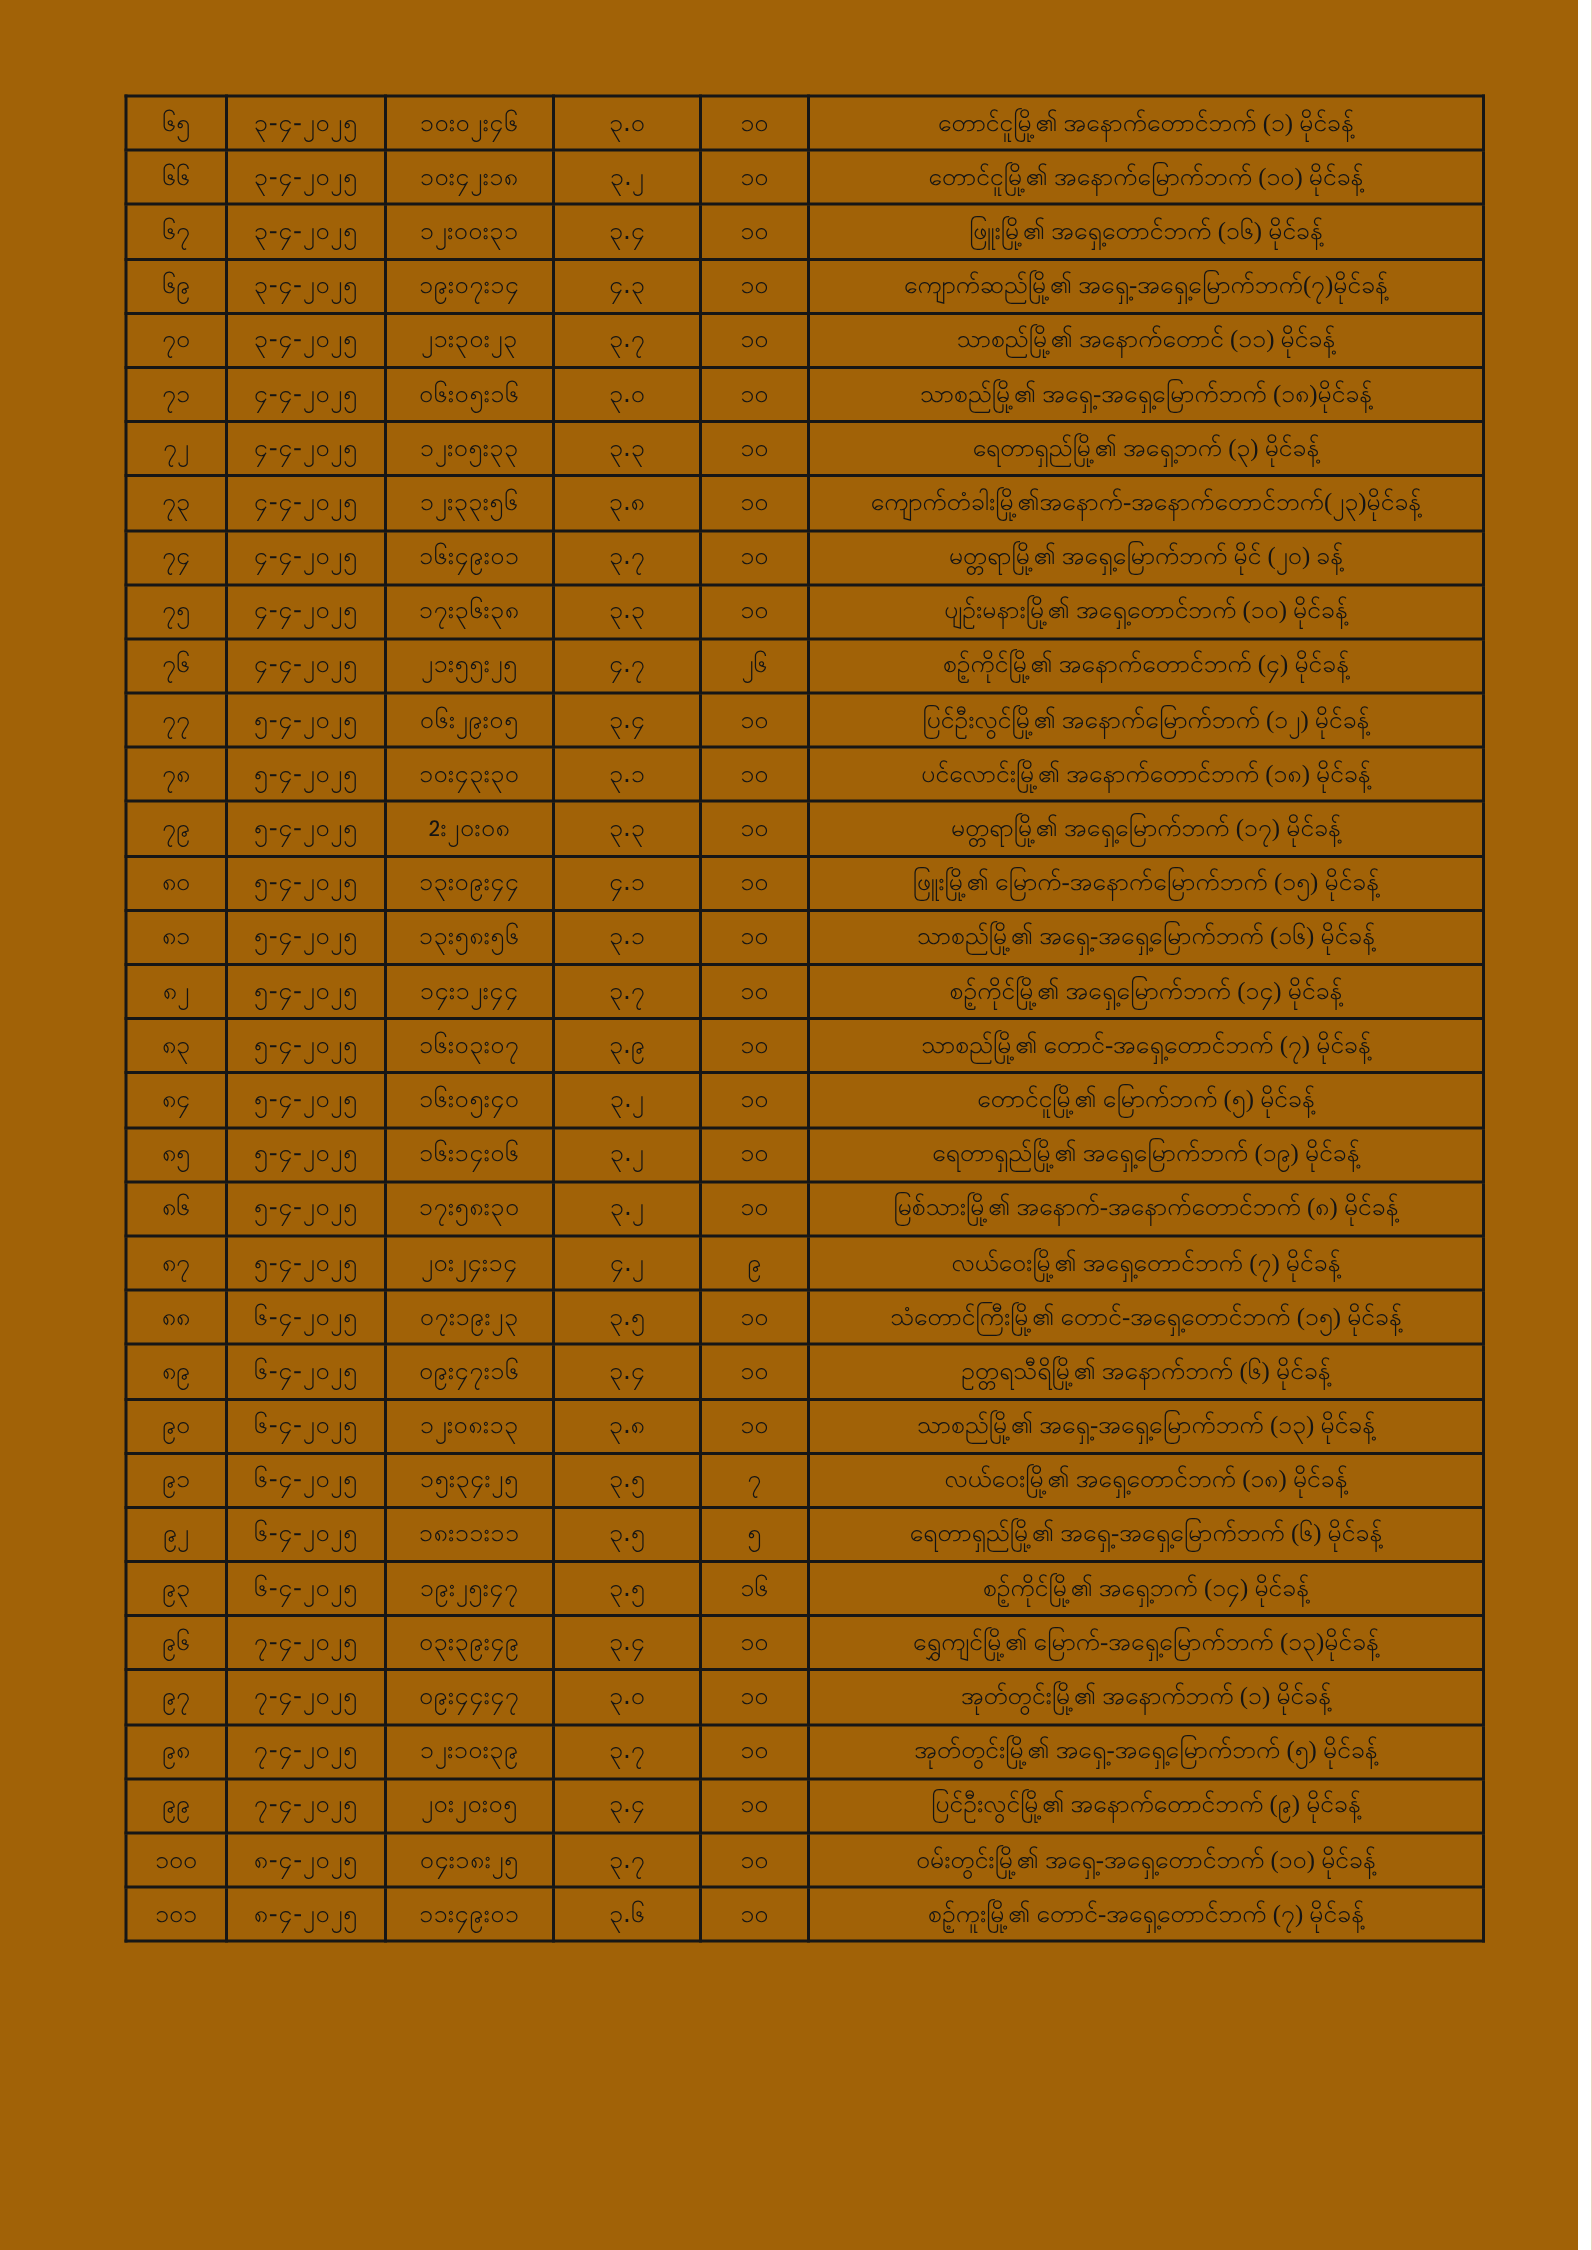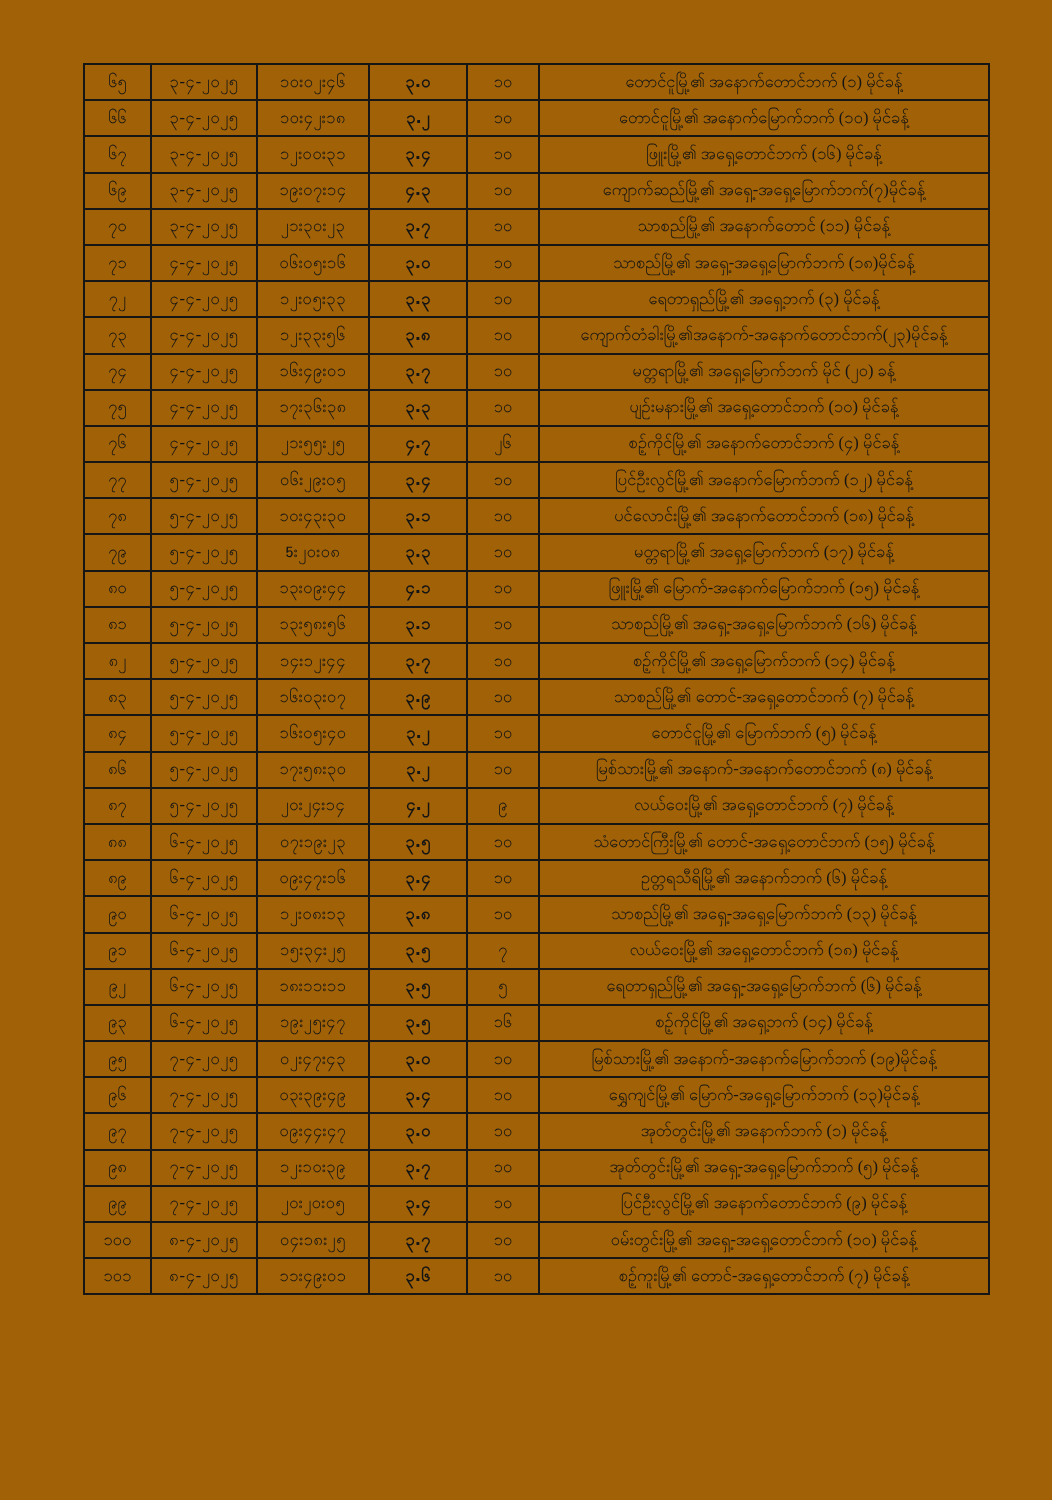--- a/index.html
+++ b/index.html
@@ -32,21 +32,21 @@
     line-height: 1.15;
     vertical-align: middle;
     text-align: center;
     padding: 0 2px;
     overflow: hidden;
     white-space: nowrap;
   }
   td.c-no    { width: 61px; }
   td.c-date  { width: 100px; letter-spacing: 0.5px; }
   td.c-time  { width: 106px; letter-spacing: 0.5px; }
-  td.c-mag   { width: 92px; font-weight: bold; }
+  td.c-mag   { width: 92px; }
   td.c-depth { width: 66px; border-radius: 12px; }
   td.c-loc   {
     width: 444px;
     text-align: left;
     padding-left: 7px;
     padding-right: 3px;
     font-family: Liberation Serif, serif;
   }
 </style>
 </head>
@@ -155,21 +155,21 @@
     <td class="c-no">၇၈</td>
     <td class="c-date">၅-၄-၂၀၂၅</td>
     <td class="c-time">၁၀း၄၃း၃၀</td>
     <td class="c-mag">၃.၁</td>
     <td class="c-depth">၁၀</td>
     <td class="c-loc">ပင်လောင်းမြို့၏ အနောက်တောင်ဘက် (၁၈) မိုင်ခန့်</td>
   </tr>
         <tr>
     <td class="c-no">၇၉</td>
     <td class="c-date">၅-၄-၂၀၂၅</td>
-    <td class="c-time">5း၂၀း၀၈</td>
+    <td class="c-time">2း၂၀း၀၈</td>
     <td class="c-mag">၃.၃</td>
     <td class="c-depth">၁၀</td>
     <td class="c-loc">မတ္တရာမြို့၏ အရှေ့မြောက်ဘက် (၁၇) မိုင်ခန့်</td>
   </tr>
         <tr>
     <td class="c-no">၈၀</td>
     <td class="c-date">၅-၄-၂၀၂၅</td>
     <td class="c-time">၁၃း၀၉း၄၄</td>
     <td class="c-mag">၄.၁</td>
     <td class="c-depth">၁၀</td>
@@ -199,20 +199,28 @@
     <td class="c-depth">၁၀</td>
     <td class="c-loc">သာစည်မြို့၏ တောင်-အရှေ့တောင်ဘက် (၇) မိုင်ခန့်</td>
   </tr>
         <tr>
     <td class="c-no">၈၄</td>
     <td class="c-date">၅-၄-၂၀၂၅</td>
     <td class="c-time">၁၆း၀၅း၄၀</td>
     <td class="c-mag">၃.၂</td>
     <td class="c-depth">၁၀</td>
     <td class="c-loc">တောင်ငူမြို့၏ မြောက်ဘက် (၅) မိုင်ခန့်</td>
+  </tr>
+        <tr>
+    <td class="c-no">၈၅</td>
+    <td class="c-date">၅-၄-၂၀၂၅</td>
+    <td class="c-time">၁၆း၁၄း၀၆</td>
+    <td class="c-mag">၃.၂</td>
+    <td class="c-depth">၁၀</td>
+    <td class="c-loc">ရေတာရှည်မြို့၏ အရှေ့မြောက်ဘက် (၁၉) မိုင်ခန့်</td>
   </tr>
         <tr>
     <td class="c-no">၈၆</td>
     <td class="c-date">၅-၄-၂၀၂၅</td>
     <td class="c-time">၁၇း၅၈း၃၀</td>
     <td class="c-mag">၃.၂</td>
     <td class="c-depth">၁၀</td>
     <td class="c-loc">မြစ်သားမြို့၏ အနောက်-အနောက်တောင်ဘက် (၈) မိုင်ခန့်</td>
   </tr>
         <tr>
@@ -263,28 +271,20 @@
     <td class="c-depth">၅</td>
     <td class="c-loc">ရေတာရှည်မြို့၏ အရှေ့-အရှေ့မြောက်ဘက် (၆) မိုင်ခန့်</td>
   </tr>
         <tr>
     <td class="c-no">၉၃</td>
     <td class="c-date">၆-၄-၂၀၂၅</td>
     <td class="c-time">၁၉း၂၅း၄၇</td>
     <td class="c-mag">၃.၅</td>
     <td class="c-depth">၁၆</td>
     <td class="c-loc">စဉ့်ကိုင်မြို့၏ အရှေ့ဘက် (၁၄) မိုင်ခန့်</td>
-  </tr>
-        <tr>
-    <td class="c-no">၉၅</td>
-    <td class="c-date">၇-၄-၂၀၂၅</td>
-    <td class="c-time">၀၂း၄၇း၄၃</td>
-    <td class="c-mag">၃.၀</td>
-    <td class="c-depth">၁၀</td>
-    <td class="c-loc">မြစ်သားမြို့၏ အနောက်-အနောက်မြောက်ဘက် (၁၉)မိုင်ခန့်</td>
   </tr>
         <tr>
     <td class="c-no">၉၆</td>
     <td class="c-date">၇-၄-၂၀၂၅</td>
     <td class="c-time">၀၃း၃၉း၄၉</td>
     <td class="c-mag">၃.၄</td>
     <td class="c-depth">၁၀</td>
     <td class="c-loc">ရွှေကျင်မြို့၏ မြောက်-အရှေ့မြောက်ဘက် (၁၃)မိုင်ခန့်</td>
   </tr>
         <tr>

